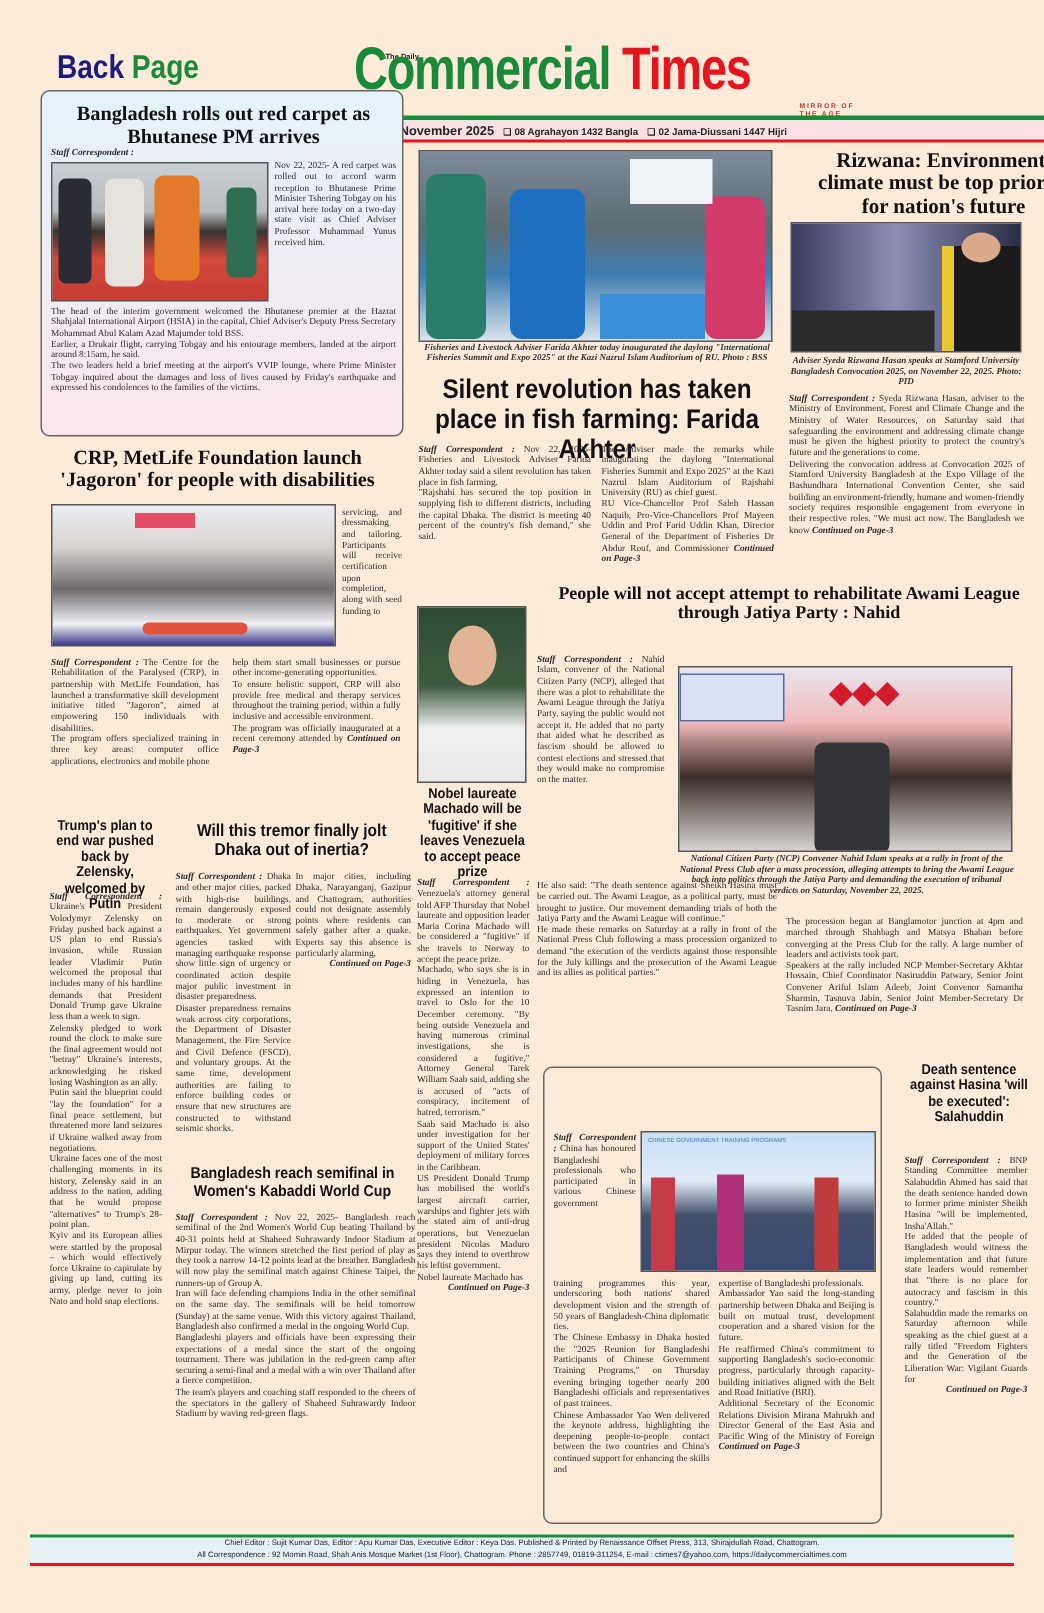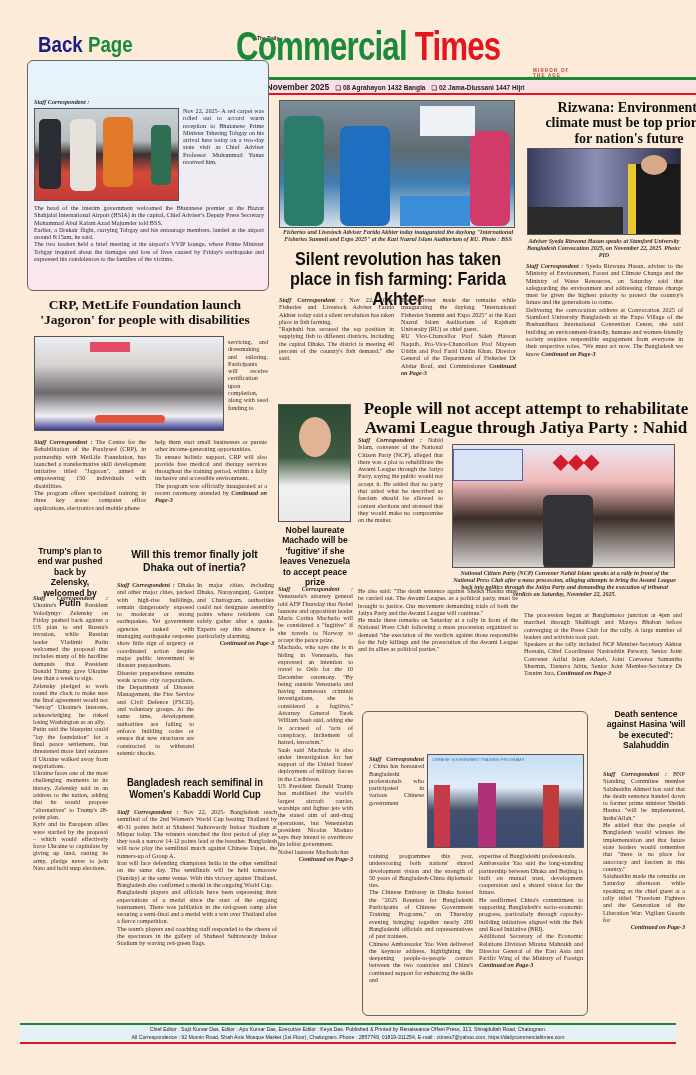--- a/index.html
+++ b/index.html
@@ -35,20 +35,21 @@
     <span style="font-size:6px;margin-left:3px">❑</span>
     <span style="font-size:8.5px">23 November 2025</span>
     <span style="font-size:6px;margin-left:4px">❑</span>
     <span style="font-size:6.5px">08 Agrahayon 1432 Bangla</span>
     <span style="font-size:6px;margin-left:4px">❑</span>
     <span style="font-size:6.5px">02 Jama-Diussani 1447 Hijri</span>
   </div>
 </div>
 
 <div class="box" style="left:27px;top:60px;width:242px;height:231px;background:linear-gradient(#e4f3fa,#fbe6ee)">
+  <div class="hl abs" style="left:10px;top:8px;width:222px;font-size:13.5px">Bangladesh rolls out red carpet as Bhutanese PM arrives</div>
   <div class="photo" style="left:6px;top:47px;width:145px;height:93px;background:linear-gradient(180deg,#c9d0d4 0%,#b7bcbf 35%,#3a3230 50%,#d24a3b 70%,#c73b33 100%)">
     <div class="abs" style="left:68px;top:8px;width:30px;height:70px;background:#e27a2a;border-radius:6px"></div>
     <div class="abs" style="left:35px;top:10px;width:26px;height:72px;background:#e7e3dc;border-radius:6px"></div>
     <div class="abs" style="left:4px;top:10px;width:22px;height:70px;background:#2b2b34;border-radius:5px"></div>
     <div class="abs" style="left:116px;top:16px;width:20px;height:60px;background:#2f6e53;border-radius:5px"></div>
   </div>
   <div class="abs txt" style="left:6px;top:37px;width:230px">
     <p style="margin-left:0"><span class="sc">Staff Correspondent :</span> </p>
   </div>
   <div class="abs txt" style="left:155px;top:46px;width:81px">
@@ -140,21 +141,21 @@
 <div class="abs hls" style="left:275px;top:525px;width:80px;font-size:9.5px">Nobel laureate Machado will be 'fugitive' if she leaves Venezuela to accept peace prize</div>
 <div class="abs txt" style="left:278px;top:585px;width:75px">
   <p><span class="sc">Staff Correspondent :</span> <span>Venezuela's attorney general told AFP Thursday that Nobel laureate and opposition leader Maria Corina Machado will be considered a "fugitive" if she travels to Norway to accept the peace prize.</span></p>
   <p>Machado, who says she is in hiding in Venezuela, has expressed an intention to travel to Oslo for the 10 December ceremony. "By being outside Venezuela and having numerous criminal investigations, she is considered a fugitive," Attorney General Tarek William Saab said, adding she is accused of "acts of conspiracy, incitement of hatred, terrorism."</p>
   <p>Saab said Machado is also under investigation for her support of the United States' deployment of military forces in the Caribbean.</p>
   <p>US President Donald Trump has mobilised the world's largest aircraft carrier, warships and fighter jets with the stated aim of anti-drug operations, but Venezuelan president Nicolas Maduro says they intend to overthrow his leftist government.</p>
   <p>Nobel laureate Machado has</p>
   <p style="text-align:right"><span class="cont">Continued on Page-3</span></p>
 </div>
 
-<div class="abs hl" style="left:358px;top:400px;width:336px;font-size:17px">People will not accept attempt to rehabilitate Awami League through Jatiya Party : Nahid</div>
+<div class="abs hl" style="left:358px;top:389px;width:336px;font-size:12px">People will not accept attempt to rehabilitate Awami League through Jatiya Party : Nahid</div>
 <div class="photo" style="left:452px;top:444px;width:223px;height:124px;background:linear-gradient(180deg,#e8e6ef 0%,#f2b9b9 30%,#3b2d28 60%,#d7d3d0 100%)">
   <div class="abs" style="left:0;top:4px;width:70px;height:32px;background:#d8e3f4;border:1px solid #5566aa"></div>
   <div class="abs" style="left:100px;top:4px;width:120px;height:26px;color:#d21b2c;font-size:20px;font-weight:bold">◆◆◆</div>
   <div class="abs" style="left:90px;top:50px;width:50px;height:74px;background:#33333a;border-radius:6px"></div>
 </div>
 <div class="abs txt" style="left:358px;top:436px;width:85px">
   <p><span class="sc">Staff Correspondent :</span> <span>Nahid Islam, convener of the National Citizen Party (NCP), alleged that there was a plot to rehabilitate the Awami League through the Jatiya Party, saying the public would not accept it. He added that no party that aided what he described as fascism should be allowed to contest elections and stressed that they would make no compromise on the matter.</span></p>
 </div>
 <div class="abs txt" style="left:358px;top:587px;width:160px">
   <p>He also said: "The death sentence against Sheikh Hasina must be carried out. The Awami League, as a political party, must be brought to justice. Our movement demanding trials of both the Jatiya Party and the Awami League will continue."</p>

